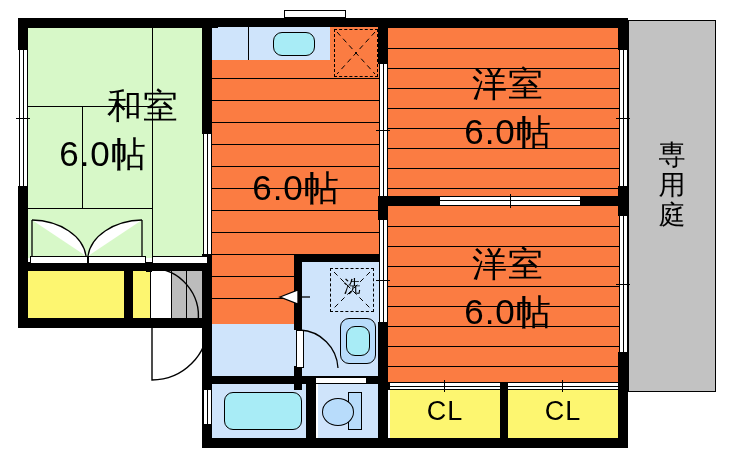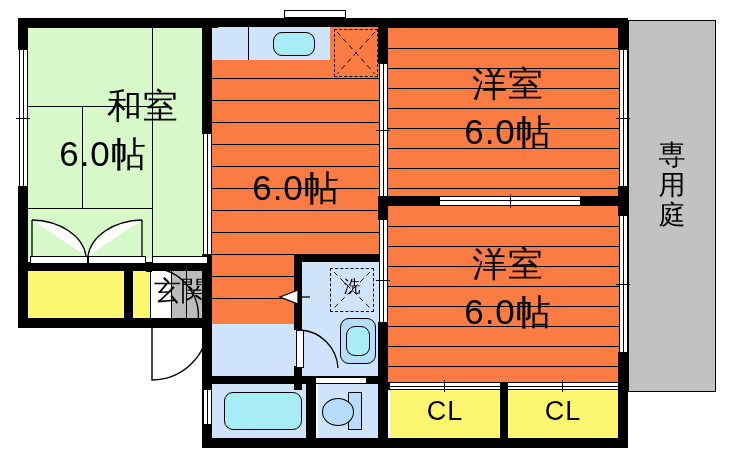--- a/index.html
+++ b/index.html
@@ -251,21 +251,20 @@
   <div class="lbl lbl-room" style="left:20px;top:136px;width:166px;">6.0帖</div>
 
   <div class="lbl lbl-room" style="left:222px;top:170px;width:148px;">6.0帖</div>
 
   <div class="lbl lbl-room" style="left:432px;top:66px;width:152px;">洋室</div>
   <div class="lbl lbl-room" style="left:424px;top:114px;width:168px;">6.0帖</div>
 
   <div class="lbl lbl-room" style="left:432px;top:246px;width:152px;">洋室</div>
   <div class="lbl lbl-room" style="left:424px;top:294px;width:168px;">6.0帖</div>
 
-  <div class="lbl lbl-sm" style="left:148px;top:278px;width:66px;">玄関</div>
 
   <div class="lbl lbl-cl" style="left:390px;top:398px;width:110px;">CL</div>
   <div class="lbl lbl-cl" style="left:508px;top:398px;width:110px;">CL</div>
 
   <div class="lbl-vert" style="left:628px;top:140px;width:88px;">
     <div>専</div>
     <div>用</div>
     <div>庭</div>
   </div>
 

